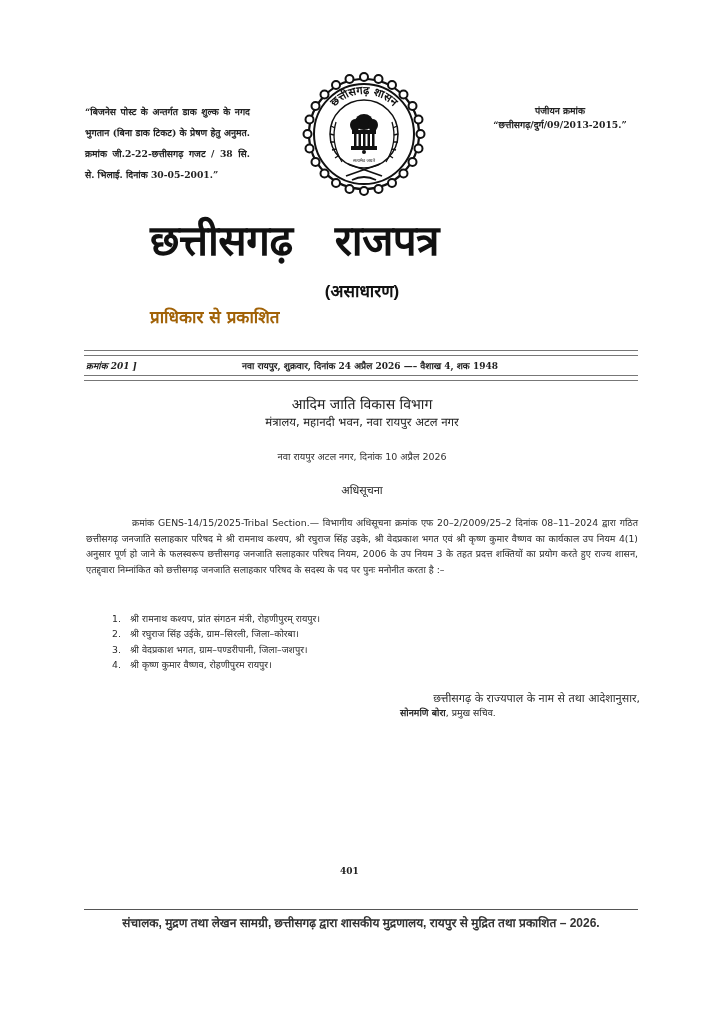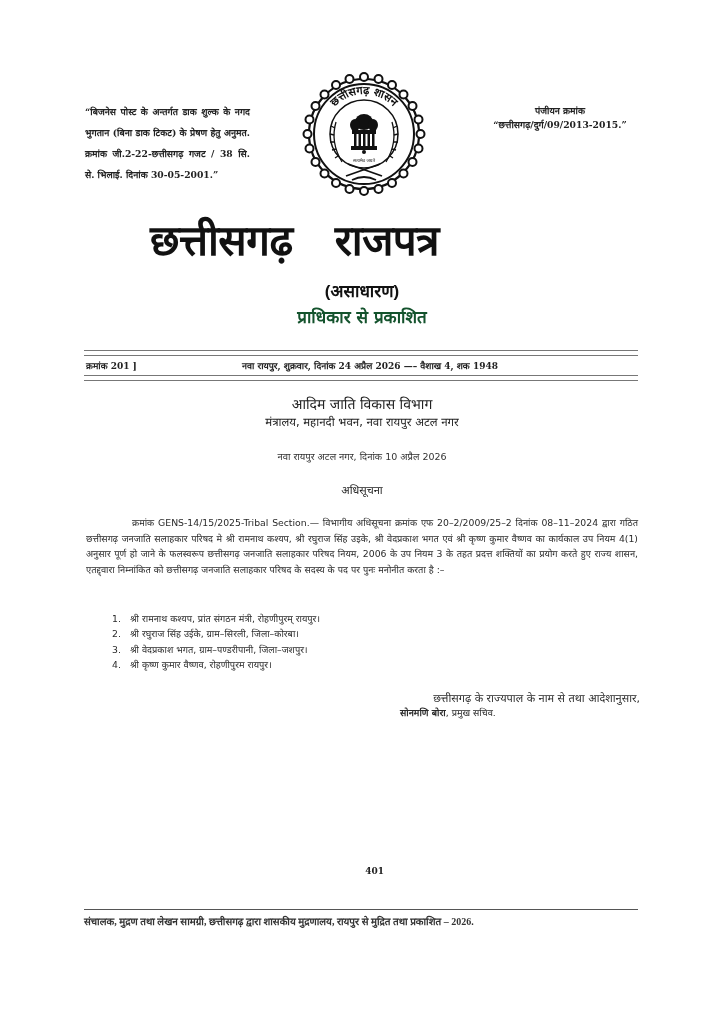--- a/index.html
+++ b/index.html
@@ -6,46 +6,46 @@
   body { width: 724px; height: 1024px; position: relative; overflow: hidden; color: #1a1a1a; font-family: "DejaVu Serif", serif; }
   .abs { position: absolute; }
 
   .postal { left: 85px; top: 101px; width: 165px; font-family: "DejaVu Serif", serif; font-weight: bold; font-size: 9.2px; line-height: 21px; text-align: justify; color: #222; }
   .reg { left: 460px; top: 104px; width: 200px; text-align: center; font-family: "DejaVu Serif", serif; font-weight: bold; font-size: 9.2px; line-height: 14px; color: #222; }
 
   .emblem { left: 302px; top: 72px; width: 124px; height: 124px; }
 
   .title { left: 150px; top: 216px; width: 424px; font-family: "DejaVu Sans", sans-serif; font-weight: bold; font-size: 42px; line-height: 50px; color: #111; word-spacing: 28px; letter-spacing: -0.5px; }
   .subtitle1 { left: 150px; top: 281px; width: 424px; text-align: center; font-family: Liberation Sans, sans-serif; font-weight: bold; font-size: 17px; line-height: 22px; color: #111; }
-  .subtitle2 { left: 150px; top: 306px; width: 424px; text-align: center; font-family: "DejaVu Sans", sans-serif; font-weight: bold; font-size: 17px; line-height: 22px; color: #14532d; }
+  .subtitle2 { left: 150px; top: 306px; width: 424px; text-align: left; font-family: "DejaVu Sans", sans-serif; font-weight: bold; font-size: 17px; line-height: 22px; color: #a16207; }
 
   .rule2 { left: 84px; width: 554px; height: 4px; border-top: 1.5px solid #777; border-bottom: 1.5px solid #777; }
   .rule-top { top: 350px; }
   .rule-bottom { top: 375px; }
-  .issue-no { left: 86px; top: 359px; font-family: "DejaVu Serif", serif; font-weight: bold; font-size: 9px; color: #222; }
+  .issue-no { left: 86px; top: 359px; font-family: "DejaVu Serif", serif; font-weight: bold; font-size: 9px; color: #222; font-style: italic; }
   .issue-date { left: 200px; top: 359px; width: 340px; text-align: center; font-family: "DejaVu Serif", serif; font-weight: bold; font-size: 9px; color: #222; }
 
   .dept { left: 200px; top: 395px; width: 324px; text-align: center; font-family: "DejaVu Sans", sans-serif; font-size: 14px; line-height: 18px; color: #222; }
   .dept-addr { left: 180px; top: 414px; width: 364px; text-align: center; font-family: "DejaVu Sans", sans-serif; font-size: 11.5px; line-height: 16px; color: #222; }
   .place-date { left: 200px; top: 450px; width: 324px; text-align: center; font-family: "DejaVu Sans", sans-serif; font-size: 9.5px; color: #333; }
   .notice-head { left: 260px; top: 482px; width: 204px; text-align: center; font-family: "DejaVu Sans", sans-serif; font-size: 11px; color: #222; }
 
   .body-para { left: 86px; top: 515px; width: 552px; font-family: "DejaVu Sans", sans-serif; font-size: 9.3px; line-height: 15.6px; color: #2a2a2a; text-align: justify; text-indent: 46px; }
 
   .list { left: 112px; top: 611px; width: 420px; margin: 0; padding: 0; list-style: none; font-family: "DejaVu Sans", sans-serif; font-size: 9.3px; line-height: 15.4px; color: #2a2a2a; }
   .list li { display: flex; }
   .list .num { width: 18px; }
 
   .sign1 { left: 370px; top: 690px; width: 270px; text-align: right; font-family: "DejaVu Sans", sans-serif; font-size: 11px; color: #2a2a2a; }
   .sign2 { left: 400px; top: 706px; width: 237px; text-align: left; font-family: "DejaVu Sans", sans-serif; font-size: 9.3px; color: #2a2a2a; }
   .sign2 b { font-family: "DejaVu Serif", serif; font-weight: bold; }
 
-  .page-no { left: 340px; top: 866px; width: 44px; text-align: right; font-family: "DejaVu Serif", serif; font-weight: bold; font-size: 9px; color: #222; }
+  .page-no { left: 340px; top: 866px; width: 44px; text-align: left; font-family: "DejaVu Serif", serif; font-weight: bold; font-size: 9px; color: #222; }
   .foot-rule { left: 84px; top: 909px; width: 554px; height: 0; border-top: 1.2px solid #555; }
-  .footer { left: 84px; top: 914px; width: 554px; text-align: left; font-family: Liberation Serif, serif; font-weight: bold; font-size: 10px; color: #333; }
+  .footer { left: 84px; top: 914px; width: 554px; text-align: center; font-family: Liberation Sans, sans-serif; font-weight: bold; font-size: 12px; color: #333; }
 </style>
 </head>
 <body>
 
 <div class="abs postal">“बिजनेस पोस्ट के अन्तर्गत डाक शुल्क के नगद भुगतान (बिना डाक टिकट) के प्रेषण हेतु अनुमत. क्रमांक जी.2-22-छत्तीसगढ़ गजट / 38 सि. से. भिलाई. दिनांक 30-05-2001.”</div>
 
 <div class="abs reg">
   <div>पंजीयन क्रमांक</div>
   <div>“छत्तीसगढ़/दुर्ग/09/2013-2015.”</div>
 </div>

